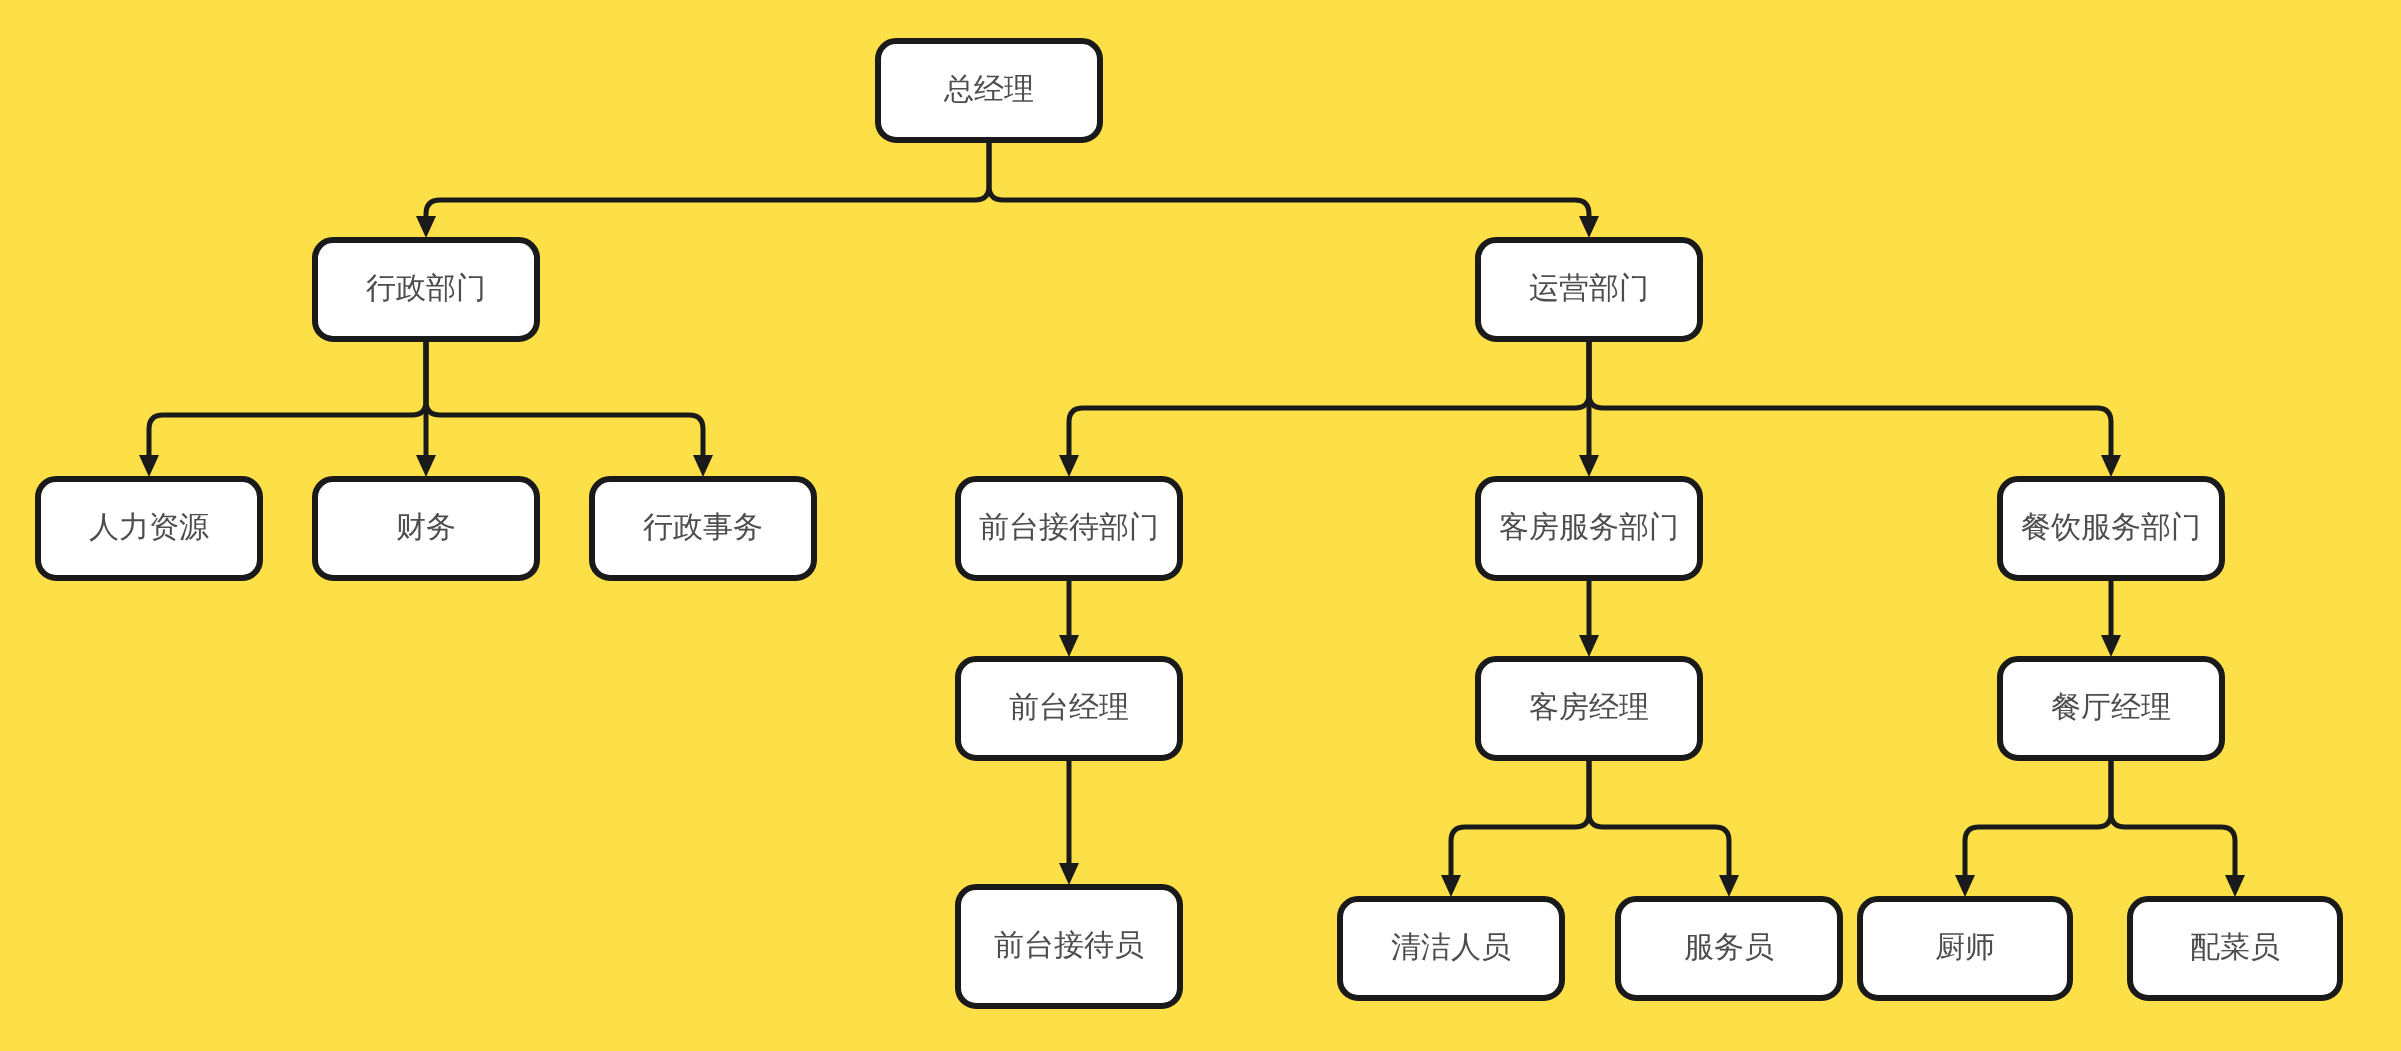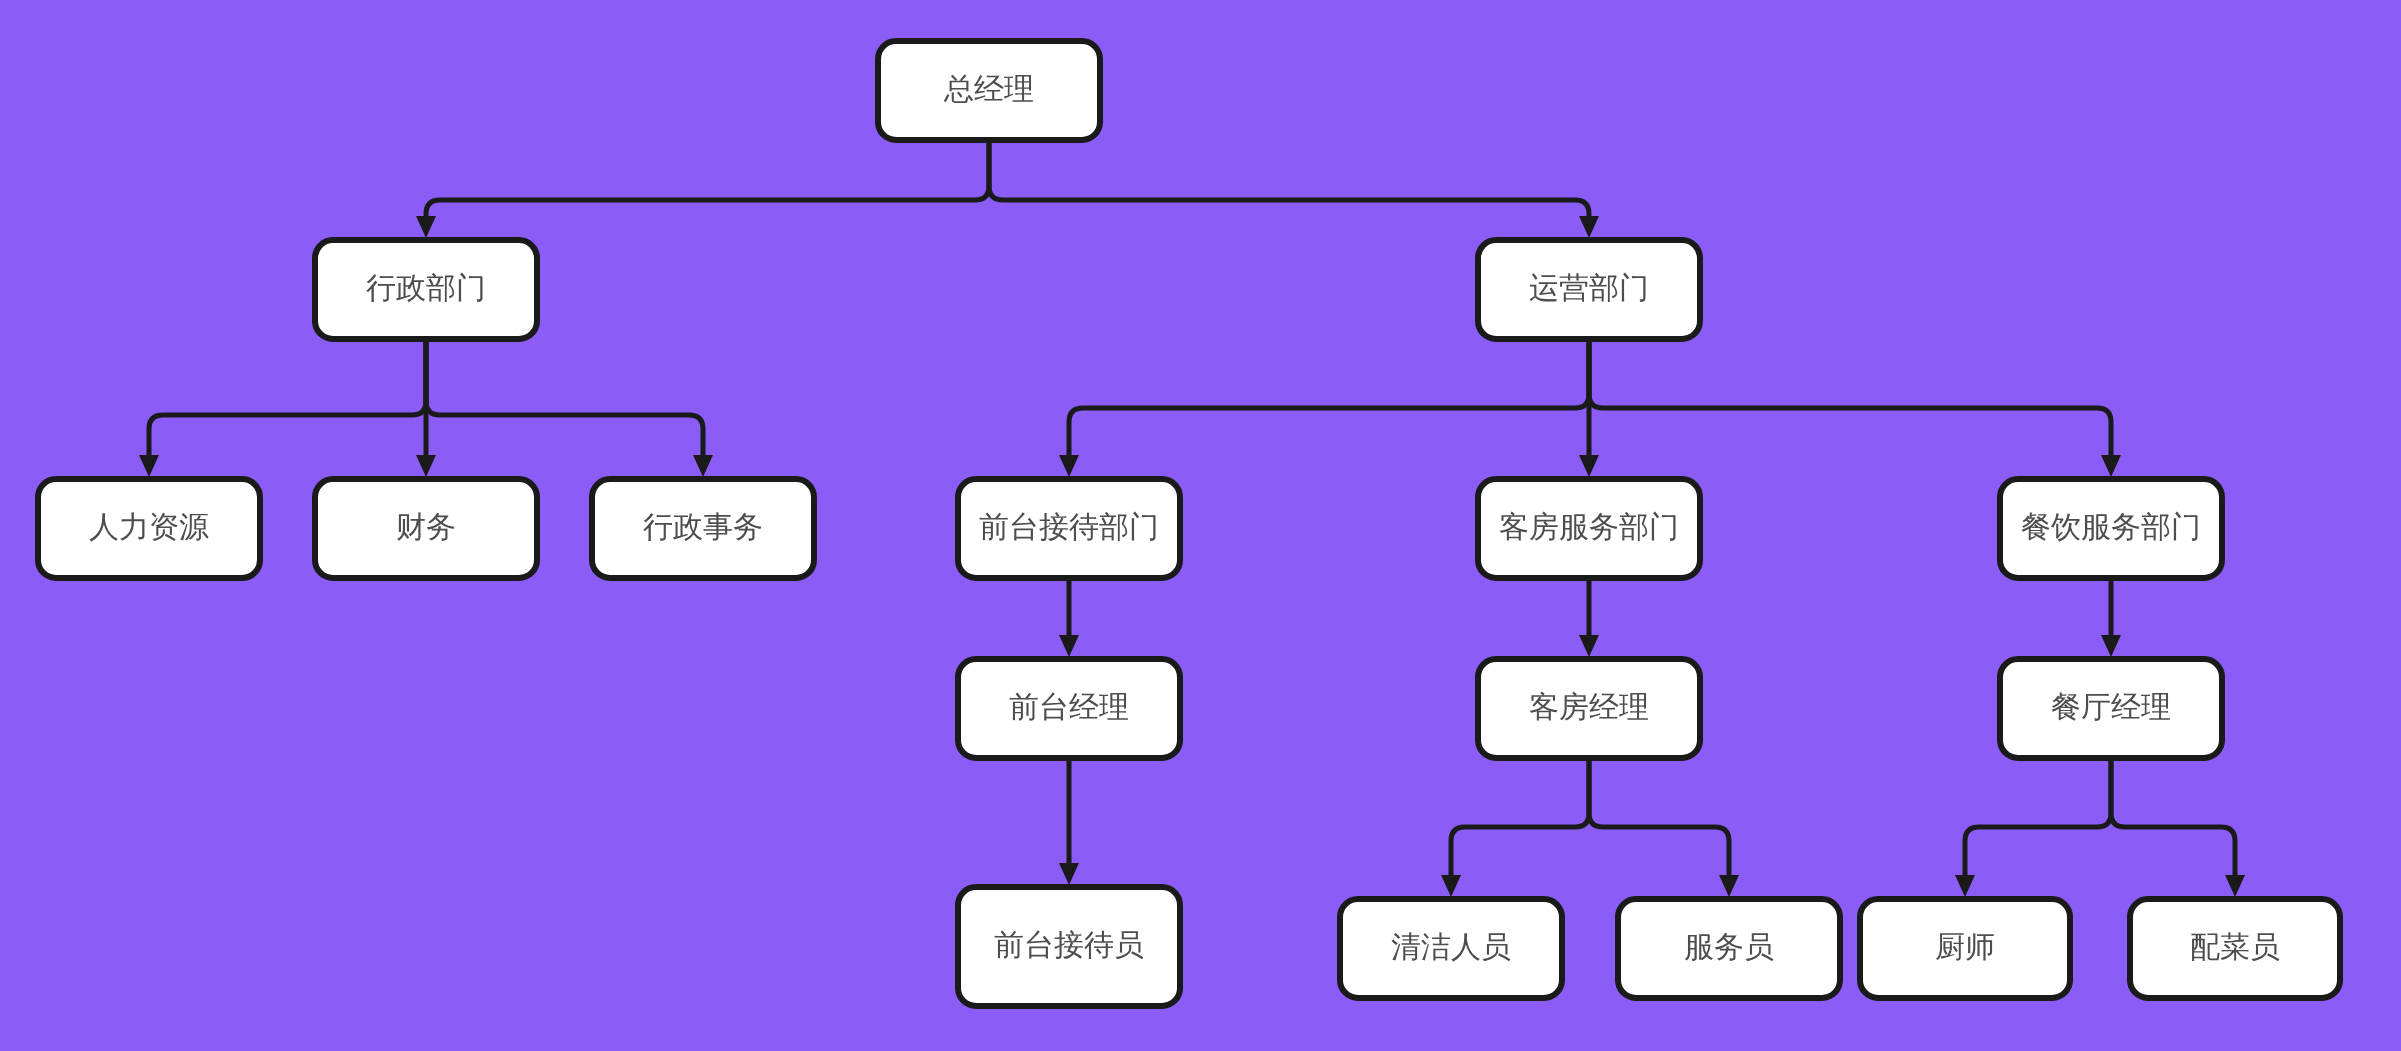--- a/index.html
+++ b/index.html
@@ -10,21 +10,21 @@
   body {
     width: 2401px;
     height: 1051px;
     font-family: "Liberation Sans", "DejaVu Sans", sans-serif;
     overflow: hidden;
   }
   #chart-root {
     position: relative;
     width: 2401px;
     height: 1051px;
-    background: #8b5cf6;
+    background: #fde047;
   }
   #org-svg {
     position: absolute;
     top: 0;
     left: 0;
     width: 2401px;
     height: 1051px;
     display: block;
   }
   .node-box {

